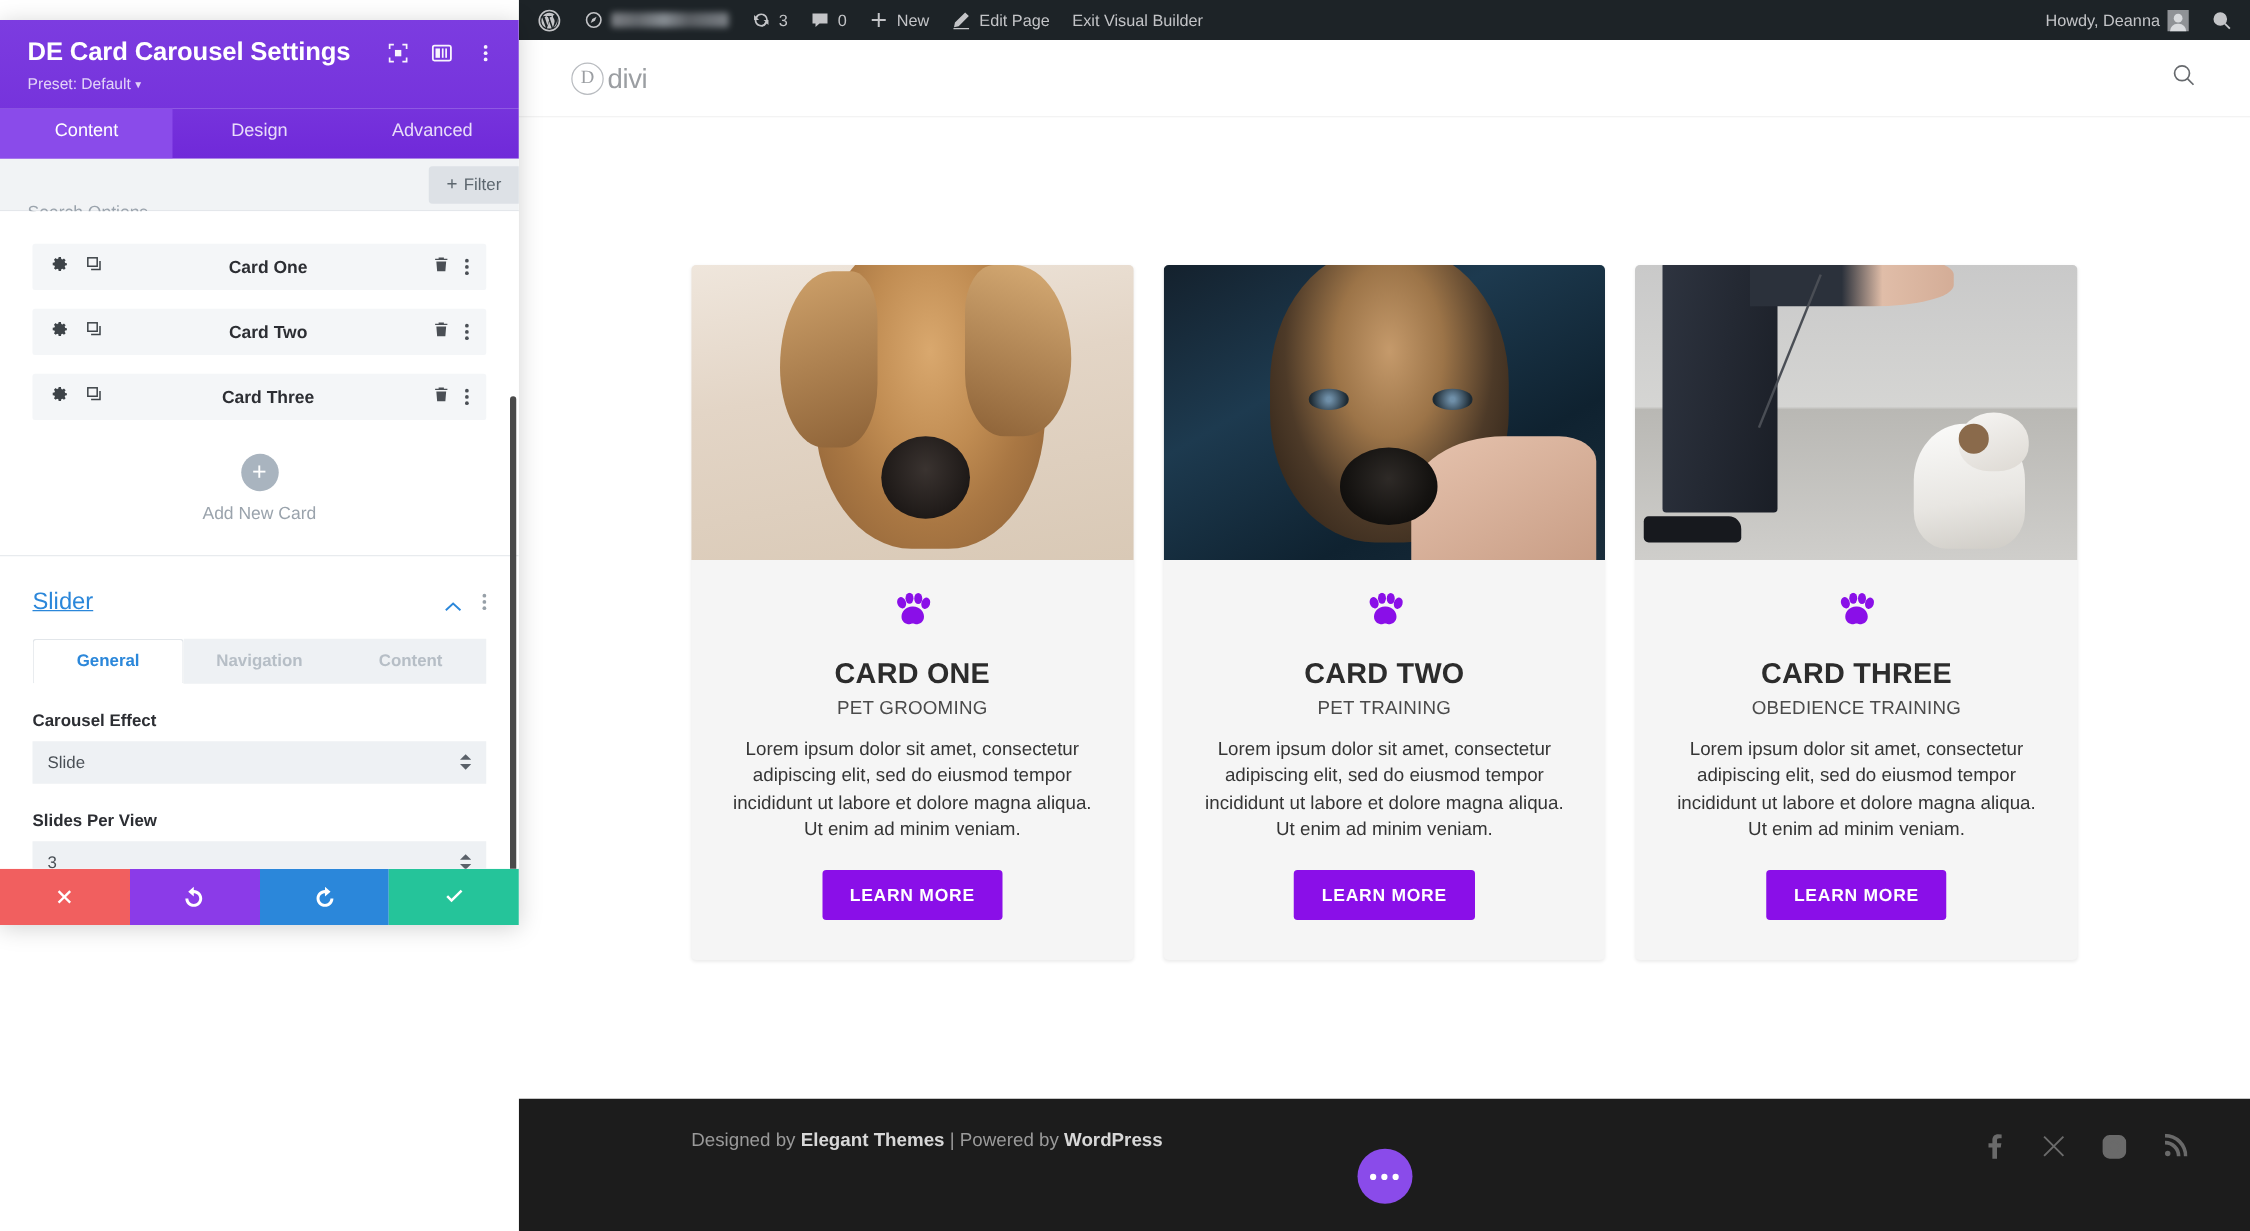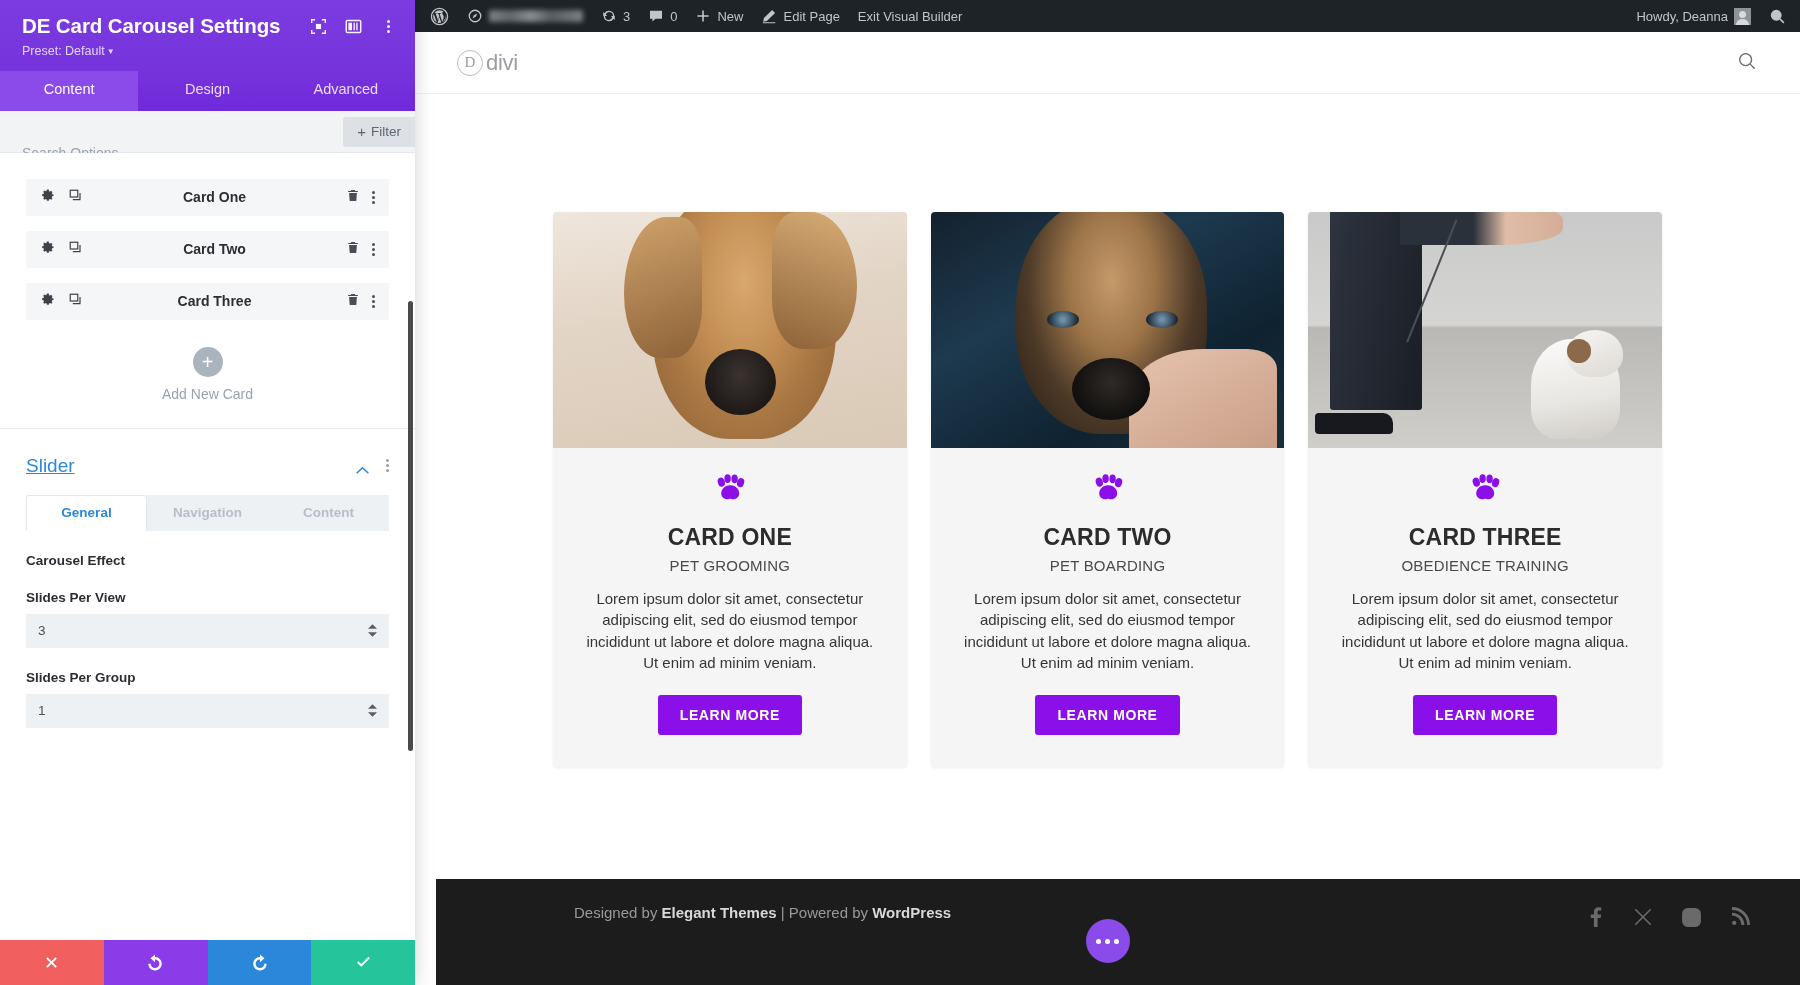--- a/index.html
+++ b/index.html
@@ -8,22 +8,22 @@
     font-family: "Liberation Sans", sans-serif;
     background: #ffffff;
     -webkit-font-smoothing: antialiased;
   }
 
   
   #root { position: relative; width: 1800px; height: 985px; }
 
   
   #settings-panel {
-    position: absolute; left: 0; top: 0;
-    width: 415px; height: 985px;
+    position: absolute; left: 0; top: 16px;
+    width: 415px; height: 724px;
     background: #fff;
     display: flex; flex-direction: column;
     box-shadow: 0 2px 18px rgba(0,0,0,.18);
     z-index: 30;
   }
   .panel-header {
     background: #7B3FE4;
     background: linear-gradient(180deg,#7C3CE0 0%,#7633DC 100%);
     padding: 14px 18px 13px 22px;
     color: #fff;
@@ -263,21 +263,20 @@
   .learn-btn {
     display: inline-block; background: #8A0FE8; color: #fff;
     font-size: 14px; font-weight: bold; letter-spacing: .6px;
     padding: 12px 22px; border-radius: 3px; cursor: pointer; margin: 0 auto;
   }
 
   .site-footer {
     position: absolute; left: 0; right: 0; bottom: 0; height: 106px;
     background: #1C1C1C; display: flex; align-items: flex-start;
     padding: 25px 50px 0 138px;
-    margin-left: 21px;
   }
   .footer-text { color: #9A9A9A; font-size: 15px; }
   .footer-text b { color: #D8D8D8; font-weight: bold; }
   .footer-spacer { flex: 1; }
   .social-row { display: flex; gap: 28px; align-items: center; padding-top: 2px; }
   .social-row svg { fill: #6A6A6A; cursor: pointer; }
 
   .fab {
     position: absolute; left: 50%; bottom: 22px; transform: translateX(-50%);
     width: 44px; height: 44px; border-radius: 50%; background: #8A4BEA;
@@ -458,20 +457,31 @@
         </div>
 
         <div class="subtabs">
           <div class="subtab active">General</div>
           <div class="subtab">Navigation</div>
           <div class="subtab">Content</div>
         </div>
 
         <div class="field">
           <div class="field-label">Carousel Effect</div>
+          <div class="select-box">
+            <span class="val">Slide</span>
+            <span class="updown">
+              <svg width="9" height="6" viewBox="0 0 10 6" fill="#5A6169">
+                  <path d="M5 0l5 5H0z"></path>
+                </svg>
+              <svg width="9" height="6" viewBox="0 0 10 6" fill="#5A6169">
+                  <path d="M5 6L0 1h10z"></path>
+                </svg>
+            </span>
+          </div>
         </div>
 
         <div class="field">
           <div class="field-label">Slides Per View</div>
           <div class="select-box">
             <span class="val">3</span>
             <span class="updown">
               <svg width="9" height="6" viewBox="0 0 10 6" fill="#5A6169">
                   <path d="M5 0l5 5H0z"></path>
                 </svg>
@@ -628,21 +638,21 @@
             <span class="paw">
               <svg width="34" height="30" viewBox="0 0 34 30" fill="#8A0FE8">
                 <ellipse cx="8.3" cy="8.2" rx="3.5" ry="4.6" transform="rotate(-18 8.3 8.2)"></ellipse>
                 <ellipse cx="14.6" cy="4.6" rx="3.2" ry="4.4"></ellipse>
                 <ellipse cx="21.6" cy="4.8" rx="3.2" ry="4.4"></ellipse>
                 <ellipse cx="27.6" cy="8.6" rx="3.5" ry="4.6" transform="rotate(18 27.6 8.6)"></ellipse>
                 <path d="M17.6 11.2c5.2 0 8.6 4.3 8.6 8.1 0 4-3.3 6-6.4 6-1.3 0-1.6-.5-2.6-.5s-1.3.5-2.6.5c-3.1 0-6.4-2-6.4-6 0-3.8 3.4-8.1 8.6-8.1z"></path>
               </svg>
             </span>
             <div class="dcard-title">CARD TWO</div>
-            <div class="dcard-sub">PET BOARDING</div>
+            <div class="dcard-sub">PET TRAINING</div>
             <div class="dcard-text">Lorem ipsum dolor sit amet, consectetur adipiscing elit, sed do eiusmod tempor incididunt ut labore et dolore magna aliqua. Ut enim ad minim veniam.</div>
             <div class="learn-btn">LEARN MORE</div>
           </div>
         </div>
 
         <div class="dcard">
           <div class="dcard-img photo3">
             <span class="legs"></span>
               <span class="arm"></span>
               <span class="leash"></span>

